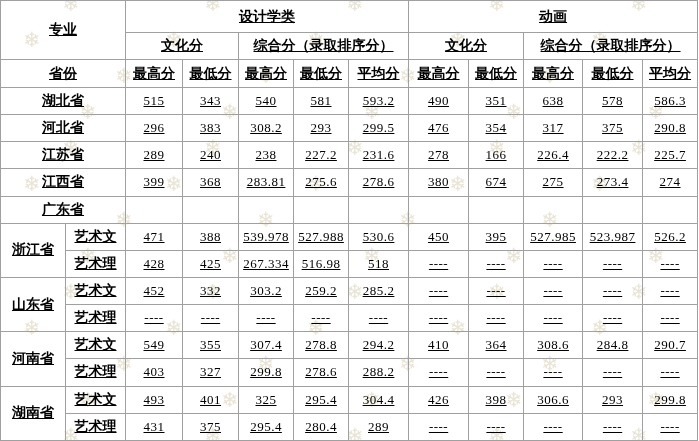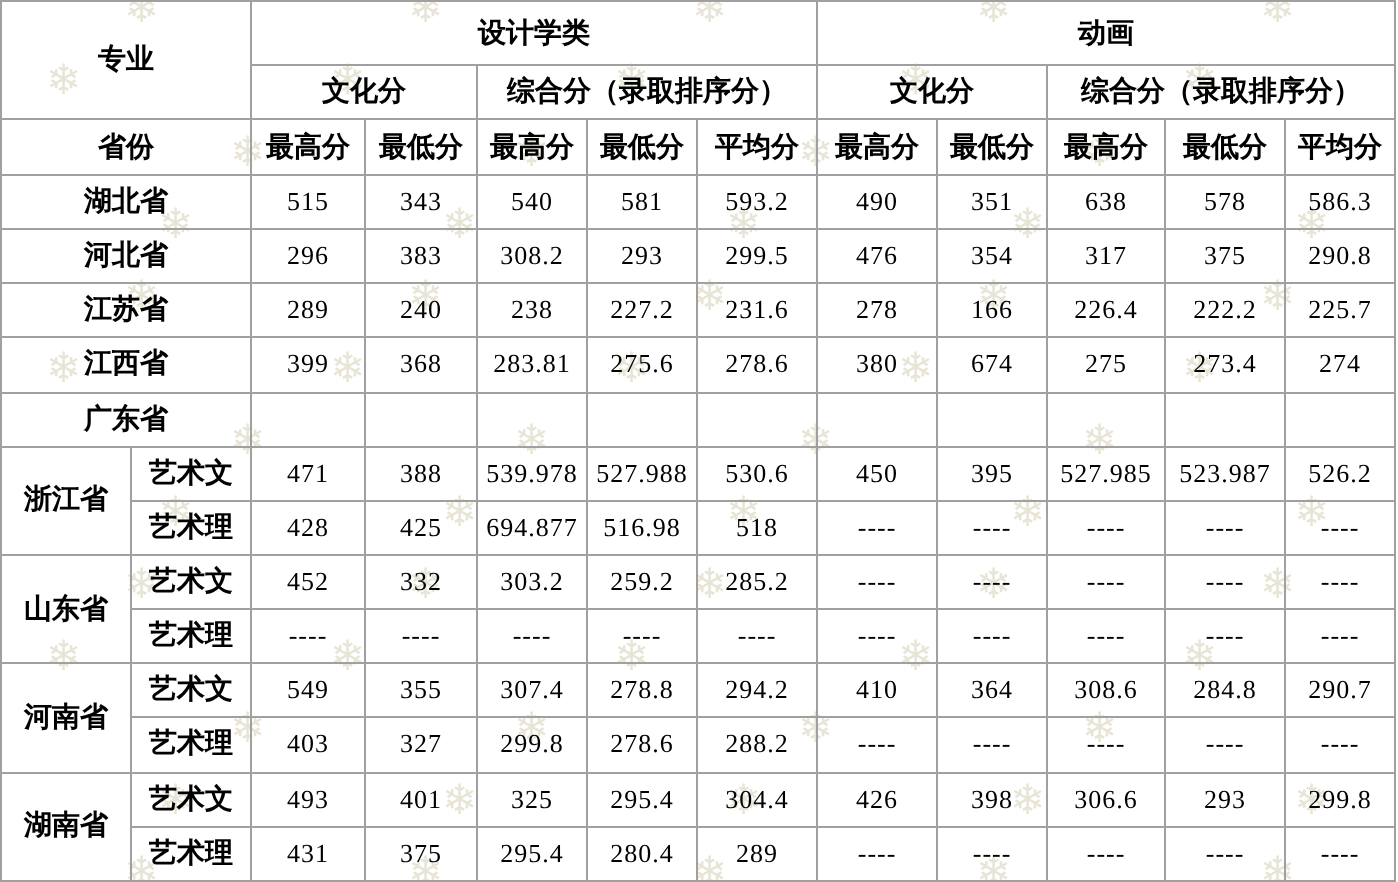--- a/index.html
+++ b/index.html
@@ -28,20 +28,21 @@
     font-family: "DejaVu Sans", sans-serif;
   }
   table.scores {
     position: relative;
     z-index: 1;
     width: 588px;
     height: 441px;
     border-collapse: collapse;
     table-layout: fixed;
     background: transparent;
+    text-decoration: underline;
   }
   .scores th, .scores td {
     border: 1px solid var(--border-color, #a0a0a0);
     text-align: center;
     vertical-align: middle;
     padding: 0;
     white-space: nowrap;
     overflow: hidden;
     color: var(--text-color, #000000);
   }
@@ -247,21 +248,21 @@
         <td class="num">450</td>
         <td class="num">395</td>
         <td class="num">527.985</td>
         <td class="num">523.987</td>
         <td class="num">526.2</td>
       </tr>
       <tr>
         <td class="cn">艺术理</td>
         <td class="num">428</td>
         <td class="num">425</td>
-        <td class="num">694.877</td>
+        <td class="num">267.334</td>
         <td class="num">516.98</td>
         <td class="num">518</td>
         <td class="num">----</td>
         <td class="num">----</td>
         <td class="num">----</td>
         <td class="num">----</td>
         <td class="num">----</td>
       </tr>
       <tr>
         <td rowspan="2" class="cn">山东省</td>

